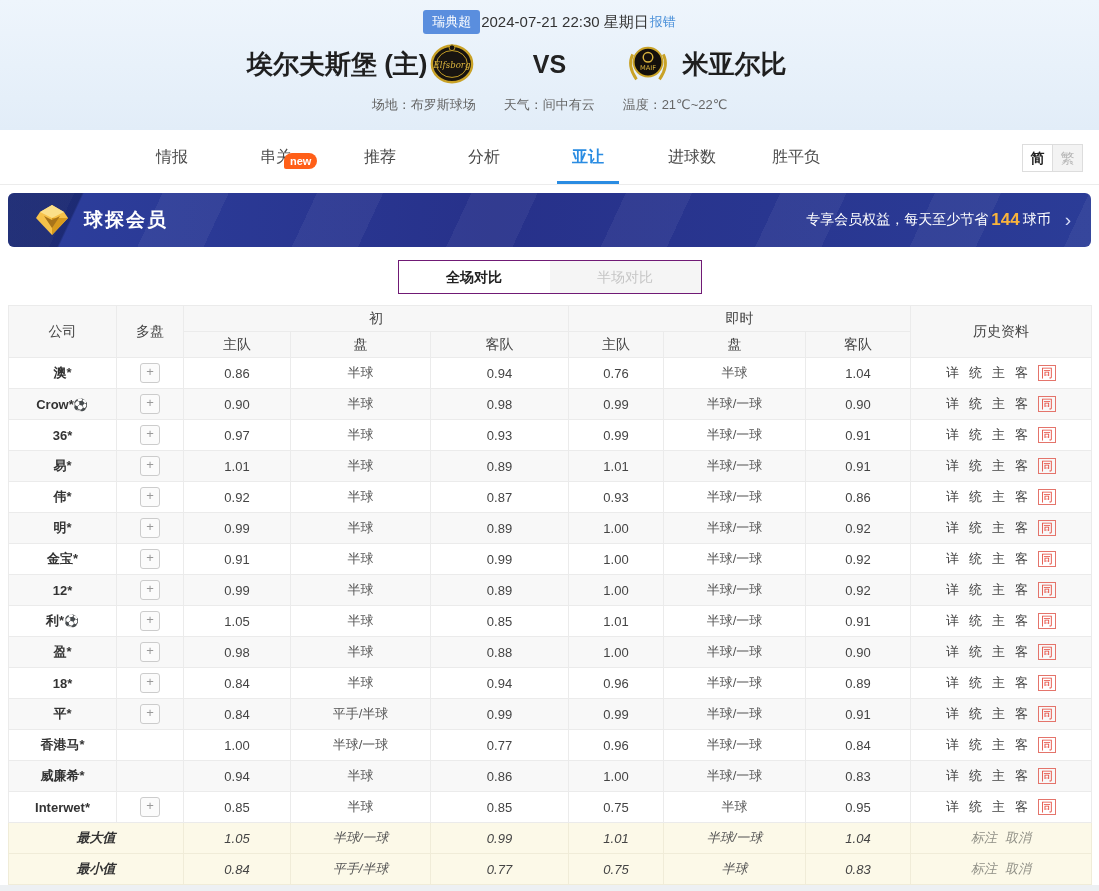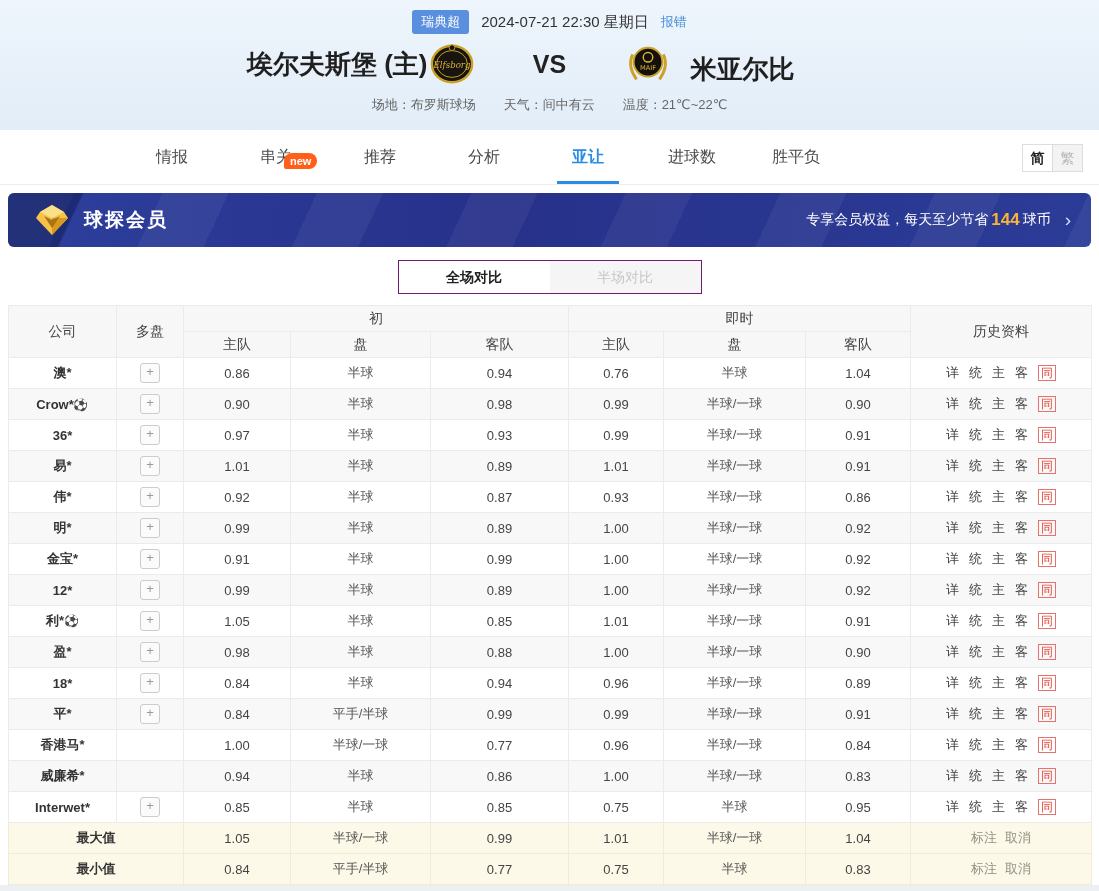--- a/index.html
+++ b/index.html
@@ -1,25 +1,25 @@
 <!DOCTYPE html>
 <html><head>
 <meta charset="utf-8">
 <style>
   html,body{margin:0;padding:0;overflow:hidden;}
   body{width:1099px;height:891px;font-family:"Liberation Sans","DejaVu Sans",sans-serif;background:#fff;}
 
   
   .top-section{height:130px;background:linear-gradient(180deg,#eef5fc 0%,#e2edf8 100%);}
-  .meta-row{display:flex;justify-content:center;align-items:center;gap:12px;padding-top:10px;font-size:15px;color:#333;}
+  .meta-row{display:flex;justify-content:center;align-items:center;gap:1px;padding-top:10px;font-size:15px;color:#333;}
   .league-badge{background:#5a8ede;color:#fff;font-size:13px;padding:3px 9px;border-radius:3px;}
   .report-error{color:#4a90d9;font-size:13px;cursor:pointer;}
   .teams-row{display:flex;align-items:center;justify-content:center;margin-top:7px;}
   .team-left{width:445px;display:flex;justify-content:flex-end;align-items:center;gap:1px;}
-  .team-right{width:445px;display:flex;justify-content:flex-start;align-items:flex-end;gap:20px;}
+  .team-right{width:445px;display:flex;justify-content:flex-start;align-items:center;gap:12px;}
   .vs{width:150px;text-align:center;font-size:25px;font-weight:bold;color:#222;}
   .team-name{font-size:26px;font-weight:bold;color:#1f1f1f;white-space:nowrap;}
   .team-logo{width:46px;height:46px;flex:0 0 auto;}
   .venue-row{margin-top:9px;display:flex;justify-content:center;gap:28px;font-size:13px;color:#666;}
 
   
   .nav-bar{position:relative;height:54px;background:#fff;border-bottom:1px solid #ececec;display:flex;align-items:stretch;padding-left:120px;}
   .nav-item{position:relative;width:104px;text-align:center;line-height:54px;font-size:16px;color:#4a4a4a;cursor:pointer;}
   .nav-item.active{color:#2a8ce2;font-weight:bold;}
   .nav-item.active::after{content:"";position:absolute;left:50%;transform:translateX(-50%);bottom:0;width:62px;height:3px;background:#2a8ce2;}
@@ -60,21 +60,21 @@
   .odds-table th,.odds-table td{border:1px solid #ebebeb;text-align:center;padding:0;height:30px;}
   .odds-table thead th{background:#f7f7f7;color:#444;font-weight:normal;font-size:14px;height:25px;}
   .odds-table tbody tr.alt td{background:#f8f8f8;}
   td.company-cell{font-weight:bold;color:#333;}
   .ball{font-size:12px;font-weight:normal;}
   .plus-btn{display:inline-block;width:18px;height:18px;line-height:16px;border:1px solid #ccc;border-radius:3px;background:#fbfbfb;color:#999;font-size:13px;cursor:pointer;}
   td.odds{color:#444;}
   td.hcap{color:#555;}
   td.hist span{margin:0 5px;color:#444;cursor:pointer;}
   td.hist .same{color:#e4493c;border:1px solid #e4746b;padding:0 2px;font-size:12px;}
-  .odds-table tfoot td{background:#fcf9e8;border-color:#f0ecd8;}
+  .odds-table tfoot td{background:#fcf9e8;border-color:#f0ecd8;font-style:italic;}
   tfoot td.flabel{font-weight:bold;color:#333;}
   tfoot td.factions span{color:#8f8f86;margin:0 4px;cursor:pointer;}
   .bottom-strip{height:10px;background:#edf0f3;}
 </style>
 </head>
 <body>
 
 <div class="top-section">
   <div class="meta-row">
     <span class="league-badge">瑞典超</span>

